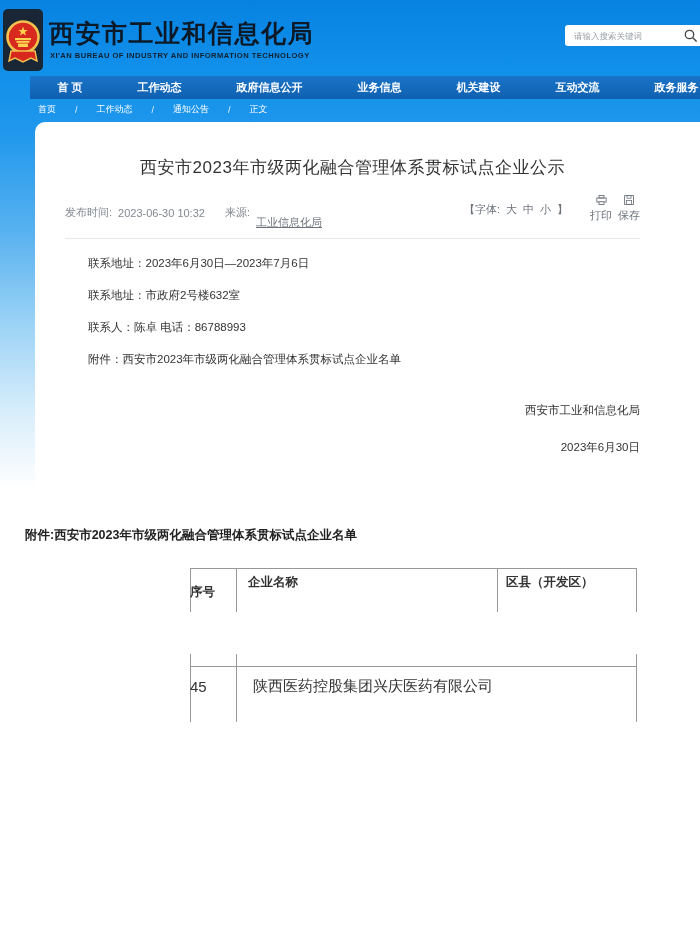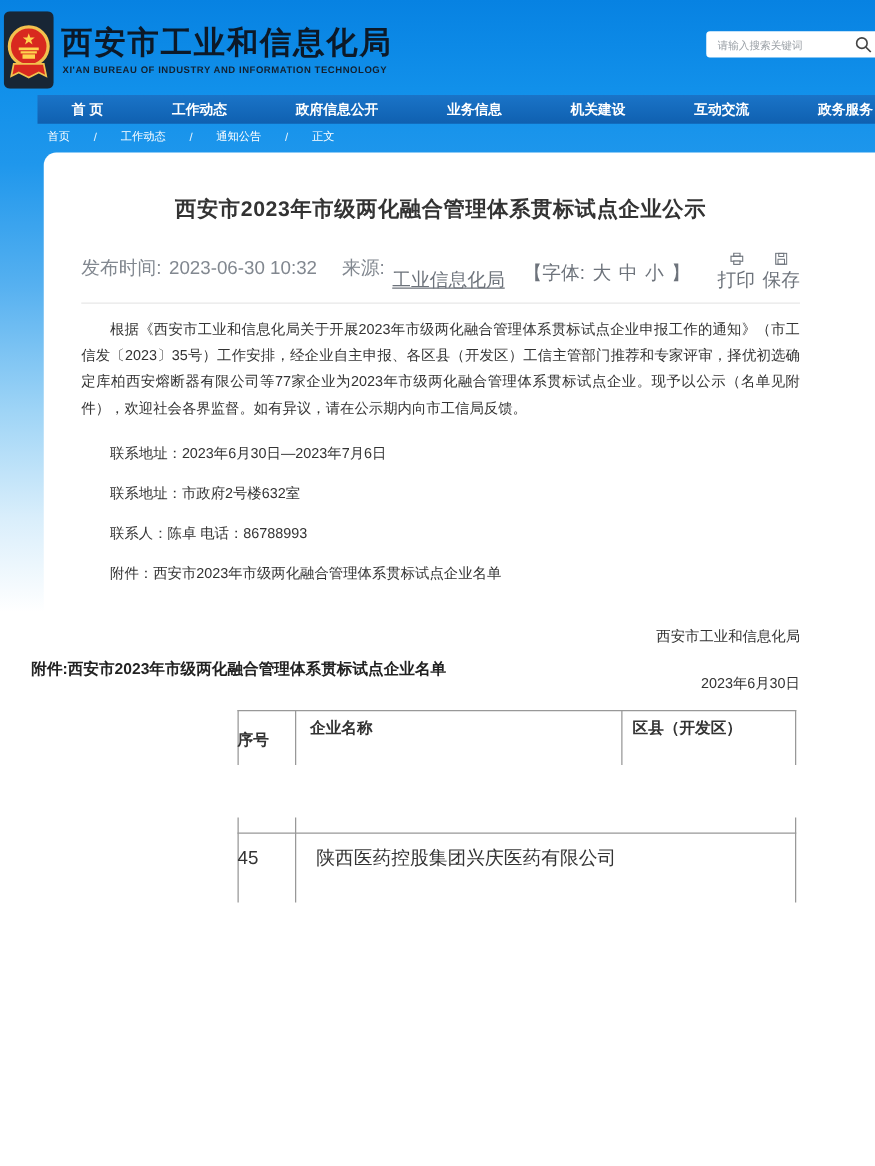--- a/index.html
+++ b/index.html
@@ -29,24 +29,24 @@
           display:flex;align-items:center;justify-content:space-around;}
   .nav-item{color:#ffffff;font-size:11px;font-weight:700;cursor:pointer;white-space:nowrap;}
   
   .breadcrumb{position:absolute;left:38px;top:103px;font-size:9px;color:#ffffff;
               display:flex;gap:19px;align-items:center;}
   .crumb{cursor:pointer;}
   .crumb-sep{opacity:.9;}
   
   .card{position:absolute;left:35px;top:122px;width:665px;height:383px;background:#ffffff;
         border-top-left-radius:10px;box-sizing:border-box;padding:34px 60px 0 30px;}
-  .article-title{text-align:center;font-size:17px;font-weight:700;color:#333333;
+  .article-title{text-align:center;font-size:17px;font-weight:400;color:#333333;
                  letter-spacing:0.5px;}
-  .meta-row{display:flex;justify-content:space-between;align-items:flex-end;margin-top:16px;
-            font-size:15px;color:#828890;}
+  .meta-row{display:flex;justify-content:space-between;align-items:flex-start;margin-top:16px;
+            font-size:11px;color:#828890;}
   .meta-left{display:flex;gap:6px;align-items:center;}
   .meta-src-val{color:#6d737b;text-decoration:underline;cursor:pointer;margin-top:20px;}
   .meta-right{display:flex;gap:6px;align-items:center;color:#6d737b;}
   .font-size-opt{cursor:pointer;}
   .meta-btn{display:flex;gap:3px;align-items:center;cursor:pointer;color:#6d737b;flex-direction:column;}
   .divider{border-bottom:1px solid #e8e8e8;margin-top:8px;}
   .paragraph{margin-top:11px;font-size:11.5px;line-height:21px;color:#333333;
              text-indent:2em;text-align:justify;}
   .info-line{margin-top:17px;font-size:11.5px;color:#333333;padding-left:2em;}
   .signature{margin-top:36px;text-align:right;font-size:11.5px;color:#333333;}
@@ -142,21 +142,20 @@
             <rect x="3" y="0.6" width="4" height="2.6" fill="none" stroke="#6d737b" stroke-width="0.8"></rect>
             <rect x="2.4" y="5.4" width="5.2" height="4" fill="none" stroke="#6d737b" stroke-width="0.8"></rect>
           </svg>
           <span>保存</span>
         </span>
       </div>
     </div>
 
     <div class="divider"></div>
 
-    <div class="paragraph">根据《西安市工业和信息化局关于开展2023年市级两化融合管理体系贯标试点企业申报工作的通知》（市工信发〔2023〕35号）工作安排，经企业自主申报、各区县（开发区）工信主管部门推荐和专家评审，择优初选确定库柏西安熔断器有限公司等77家企业为2023年市级两化融合管理体系贯标试点企业。现予以公示（名单见附件），欢迎社会各界监督。如有异议，请在公示期内向市工信局反馈。</div>
 
     <div class="info-line">联系地址：2023年6月30日—2023年7月6日</div>
     <div class="info-line">联系地址：市政府2号楼632室</div>
     <div class="info-line">联系人：陈卓 电话：86788993</div>
     <div class="info-line">附件：西安市2023年市级两化融合管理体系贯标试点企业名单</div>
 
     <div class="signature">
       <div>西安市工业和信息化局</div>
       <div class="signature-date">2023年6月30日</div>
     </div>

